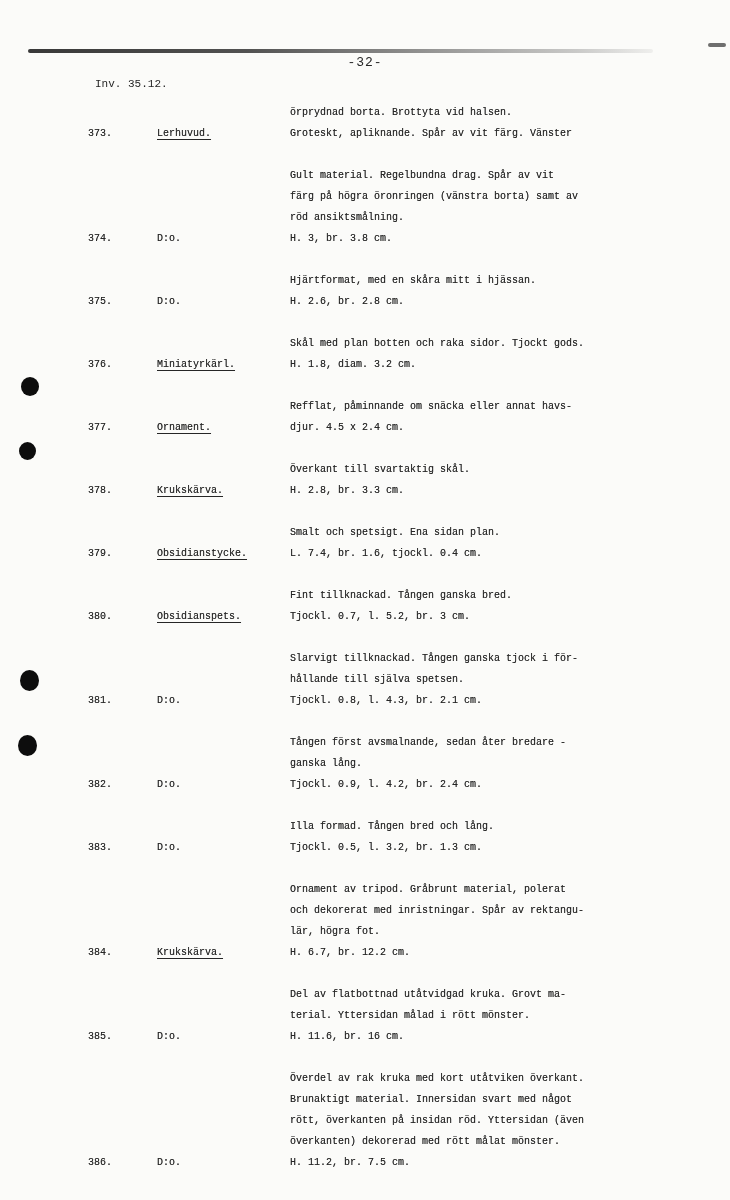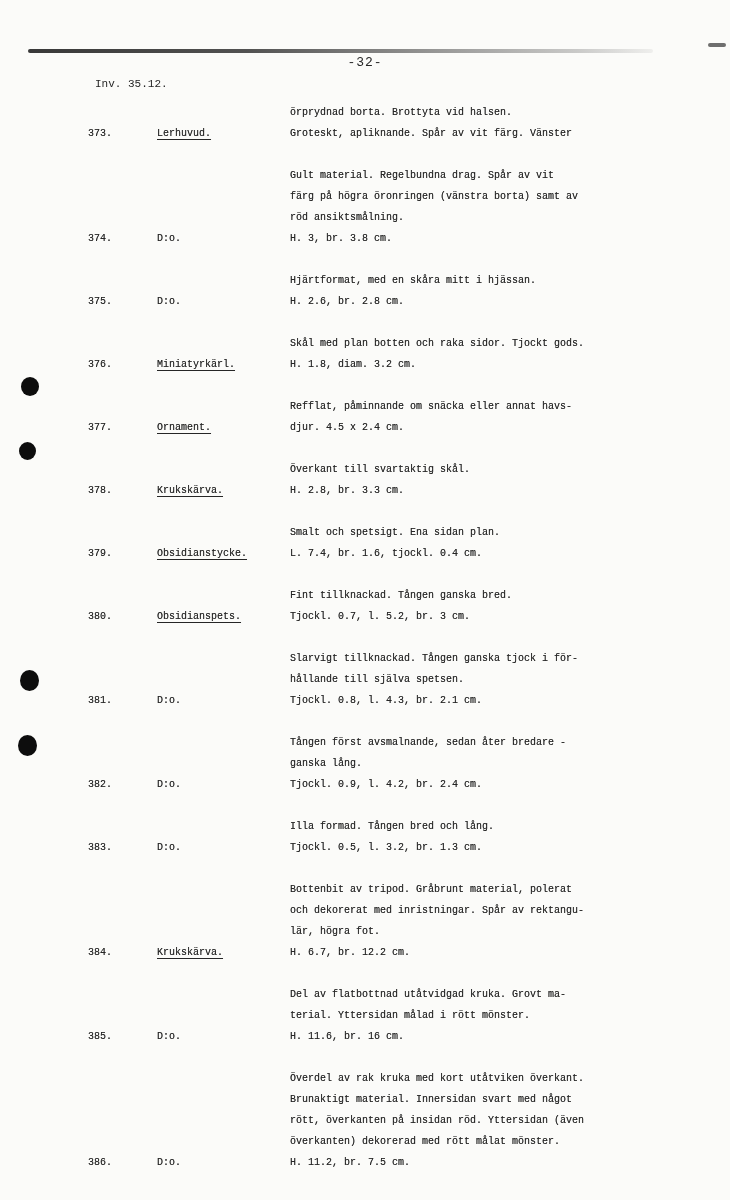--- a/index.html
+++ b/index.html
@@ -207,21 +207,21 @@
     <div class="entry-desc">
           <div class="desc-line">Illa formad. Tången bred och lång.</div>
           <div class="desc-line">Tjockl. 0.5, l. 3.2, br. 1.3 cm.</div>
         </div>
   </div>
 
   <div class="entry">
     <div class="entry-no">384.</div>
     <div class="entry-name underlined">Krukskärva.</div>
     <div class="entry-desc">
-          <div class="desc-line">Bottenbit av tripod. Gråbrunt material, polerat</div>
+          <div class="desc-line">Ornament av tripod. Gråbrunt material, polerat</div>
           <div class="desc-line">och dekorerat med inristningar. Spår av rektangu-</div>
           <div class="desc-line">lär, högra fot.</div>
           <div class="desc-line">H. 6.7, br. 12.2 cm.</div>
         </div>
   </div>
 
   <div class="entry">
     <div class="entry-no">385.</div>
     <div class="entry-name">D:o.</div>
     <div class="entry-desc">

